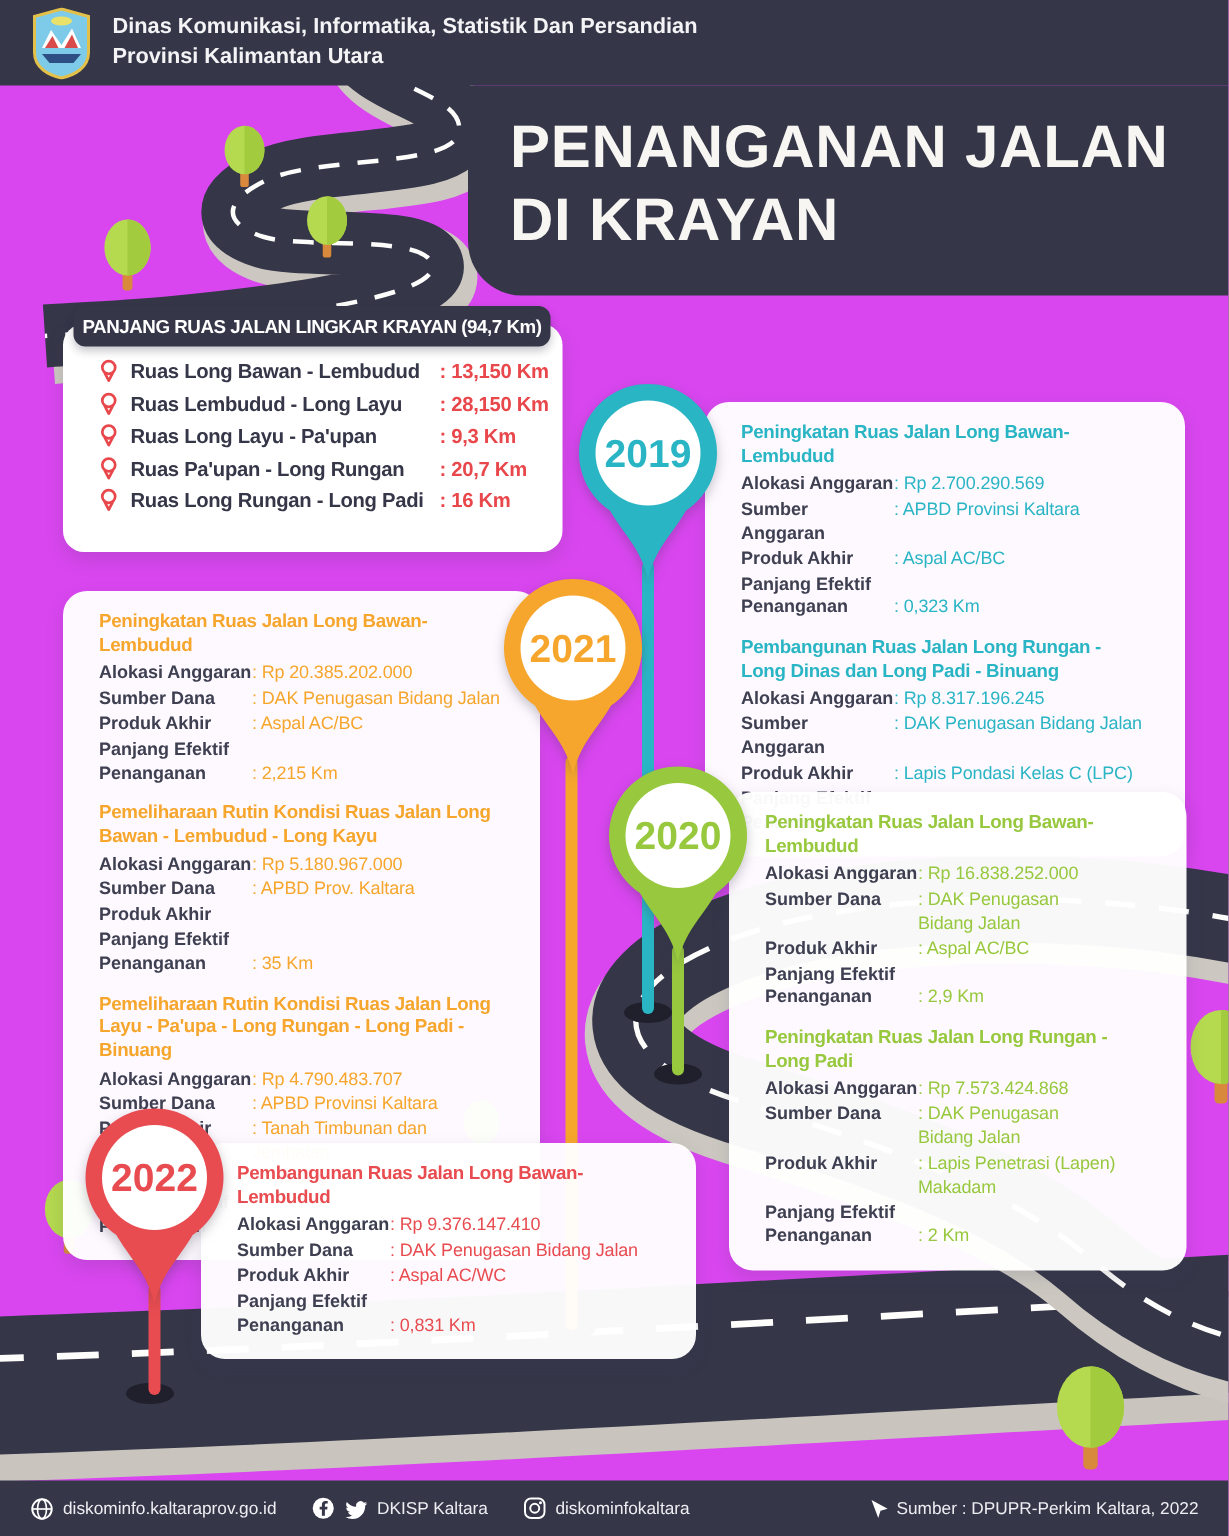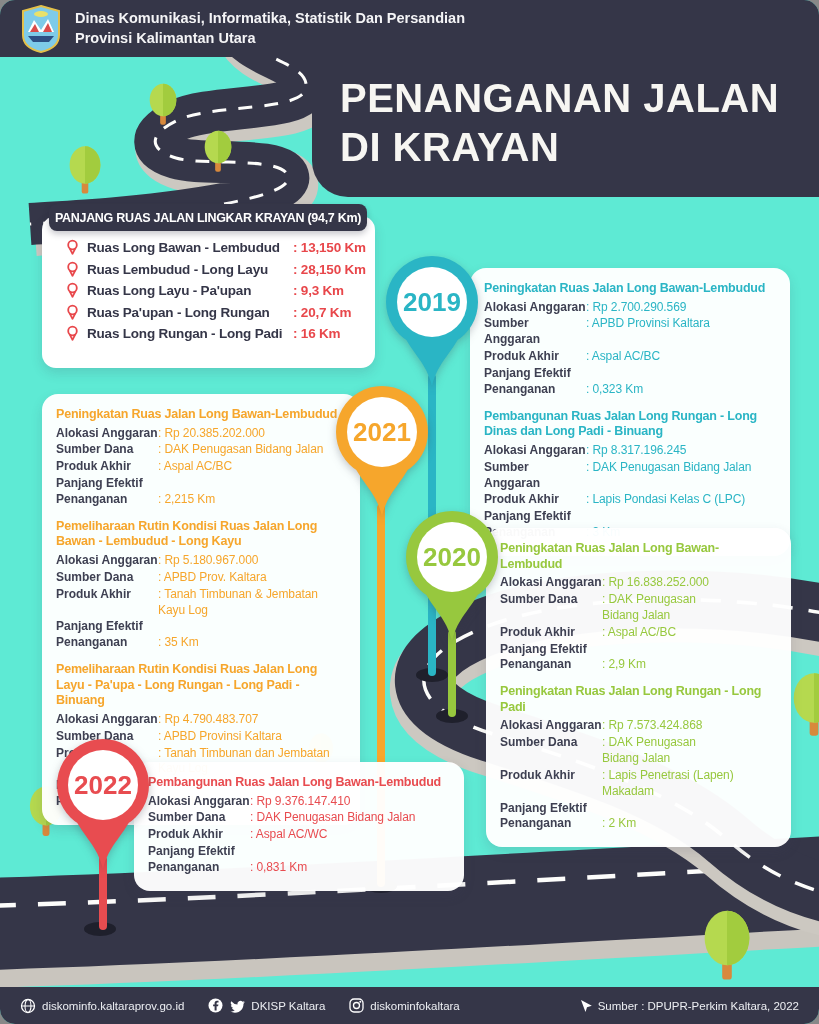--- a/index.html
+++ b/index.html
@@ -1,20 +1,19 @@
 <!DOCTYPE html>
 <html><head>
 <meta charset="utf-8">
 <style>
   html,body{margin:0;padding:0;background:#888;}
   .canvas{
     position:relative;width:819px;height:1024px;margin:0 auto;overflow:hidden;
-    background:#5eead4;
+    background:#d946ef;
     font-family:"Liberation Sans","DejaVu Sans",sans-serif;
-    border-radius:15px;
     --navy:#353648;--teal:#2ab5c5;--orange:#f6a62c;--green:#97c83e;--red:#e84c50;--value_red:#e8474b;
   }
   
   .bg{position:absolute;left:0;top:0;z-index:0;}
   
   .header{position:absolute;left:0;top:0;width:819px;height:57px;background:var(--navy);
     display:flex;align-items:center;gap:13px;padding-left:20px;box-sizing:border-box;z-index:5;}
   .agency{color:#f4f4f6;font-size:14.5px;font-weight:bold;line-height:1.35;}
   
   .title-box{position:absolute;left:312px;top:57px;width:507px;height:140px;background:var(--navy);
@@ -24,21 +23,21 @@
   .pill{position:absolute;left:49px;top:204px;width:318px;height:27px;background:var(--navy);
     border-radius:8px;display:flex;align-items:center;justify-content:center;color:#fff;
     font-weight:bold;font-size:12.5px;letter-spacing:-.3px;z-index:3;box-shadow:0 3px 6px rgba(30,30,50,.25);}
   .road-card{position:absolute;left:42px;top:216px;width:333px;height:152px;background:#fff;
     border-radius:14px;z-index:2;box-shadow:0 5px 12px rgba(60,60,85,.16);box-sizing:border-box;padding-top:21px;}
   .rrow{display:flex;align-items:center;height:21.5px;gap:8px;padding-left:24px;}
   .rname{width:198px;font-weight:bold;font-size:13.5px;color:var(--navy);letter-spacing:-.2px;}
   .rvalue{font-weight:bold;font-size:13.5px;color:var(--value_red);letter-spacing:-.2px;}
   
   .tl-card{position:absolute;background:rgba(255,255,255,.97);border-radius:16px;
-    padding:13px 14px;box-sizing:border-box;z-index:2;box-shadow:0 5px 12px rgba(60,60,85,.15);}
+    padding:13px 24px;box-sizing:border-box;z-index:2;box-shadow:0 5px 12px rgba(60,60,85,.15);}
   .card-2019{left:470px;top:268px;width:320px;}
   .card-2021{left:42px;top:394px;width:318px;}
   .card-2020{left:486px;top:528px;width:305px;}
   .card-2022{left:134px;top:762px;width:330px;}
   .pblock{margin-bottom:11px;}
   .pblock:last-child{margin-bottom:2px;}
   .ptitle{font-weight:bold;font-size:12.5px;line-height:1.25;margin-bottom:3px;letter-spacing:-.2px;}
   .prow{display:flex;align-items:flex-start;margin:1px 0;}
   .prow-end{align-items:flex-end;}
   .plabel{width:102px;flex:none;white-space:pre-line;color:#3e4052;font-weight:bold;font-size:12px;line-height:1.32;}
@@ -267,22 +266,20 @@
         <div class="prow">
           <span class="plabel">Alokasi Anggaran</span>
           <span class="pvalue" style="color: rgb(246, 166, 44);">: Rp 5.180.967.000</span>
         </div>
         <div class="prow">
           <span class="plabel">Sumber Dana</span>
           <span class="pvalue" style="color: rgb(246, 166, 44);">: APBD Prov. Kaltara</span>
         </div>
         <div class="prow">
           <span class="plabel">Produk Akhir</span>
-          <span class="pvalue" style="color: rgb(246, 166, 44);">: Tanah Timbunan &amp; Jembatan
-Kayu Log</span>
         </div>
         <div class="prow prow-end">
           <span class="plabel">Panjang Efektif
 Penanganan</span>
           <span class="pvalue" style="color: rgb(246, 166, 44);">: 35 Km</span>
         </div>
       </div>
       <div class="pblock">
         <div class="ptitle" style="color: rgb(246, 166, 44);">Pemeliharaan Rutin Kondisi Ruas Jalan Long Layu - Pa'upa - Long Rungan - Long Padi - Binuang</div>
         <div class="prow">

